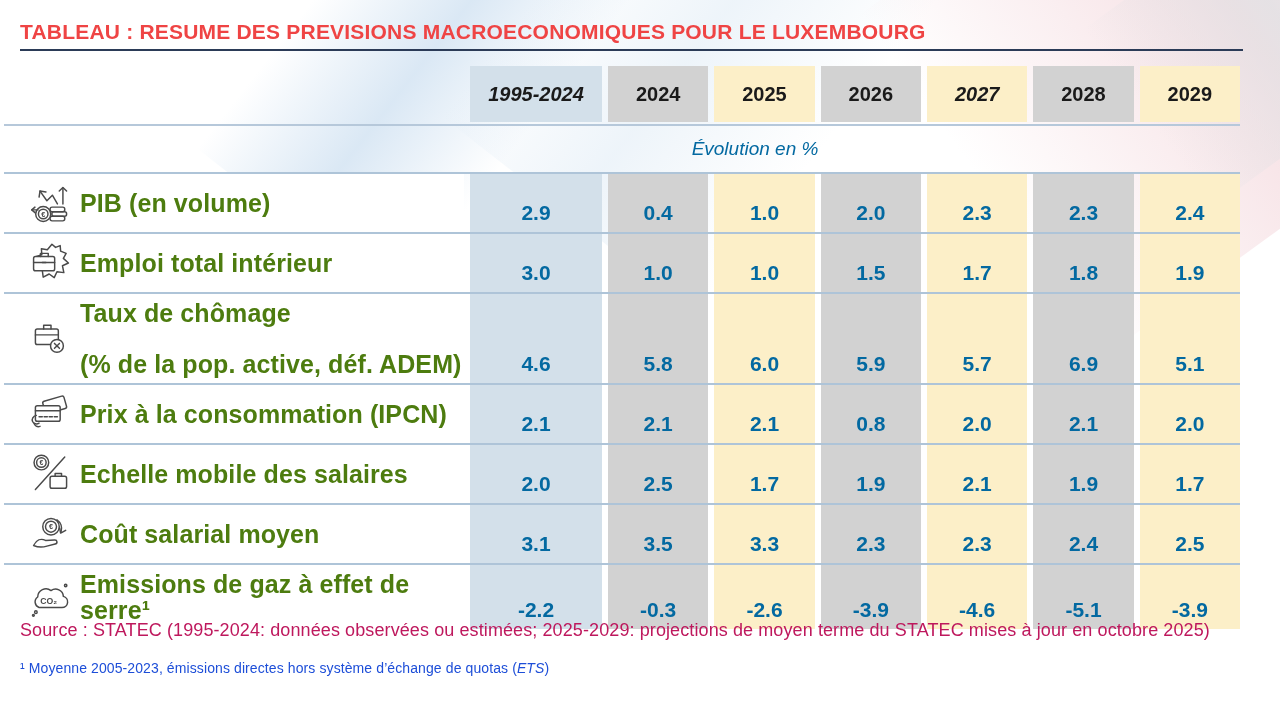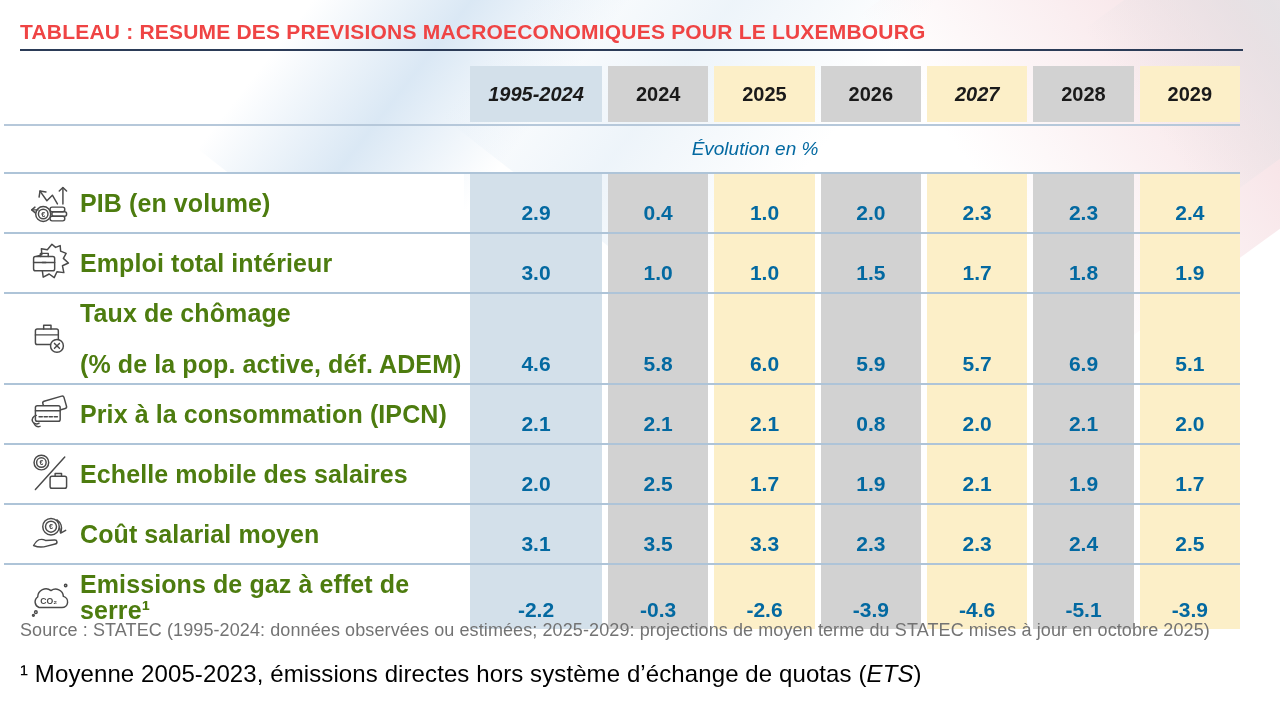--- a/index.html
+++ b/index.html
@@ -43,22 +43,22 @@
   .trow:last-child{border-bottom:none;}
   .lcell{display:flex;align-items:center;padding:6px 0 6px 18px;background:#fff;}
   .icon{width:58px;min-width:58px;display:flex;justify-content:center;align-items:center;}
   .icon svg{display:block;}
   .ltext{font-size:25px;font-weight:bold;color:#4d7c0f;line-height:26px;letter-spacing:.1px;}
   .ltext .sub{display:block;margin-top:25px;}
   .vcell{display:flex;align-items:flex-end;justify-content:center;
          padding-bottom:7px;font-size:21px;font-weight:bold;color:#0369a1;}
 
   
-  .source{position:absolute;left:20px;top:620px;font-size:18px;color:#737373;letter-spacing:.1px;}
-  .footnote{position:absolute;left:20px;top:660px;font-size:24px;color:#000000;letter-spacing:.1px;}
+  .source{position:absolute;left:20px;top:620px;font-size:18px;color:#be185d;letter-spacing:.1px;}
+  .footnote{position:absolute;left:20px;top:660px;font-size:14px;color:#1d4ed8;letter-spacing:.1px;}
 </style>
 </head>
 <body>
 
 <div class="page">
   <div class="decor decor-blue1"></div>
   <div class="decor decor-blue2"></div>
   <div class="decor decor-pink"></div>
   <div class="decor decor-gray"></div>
 

